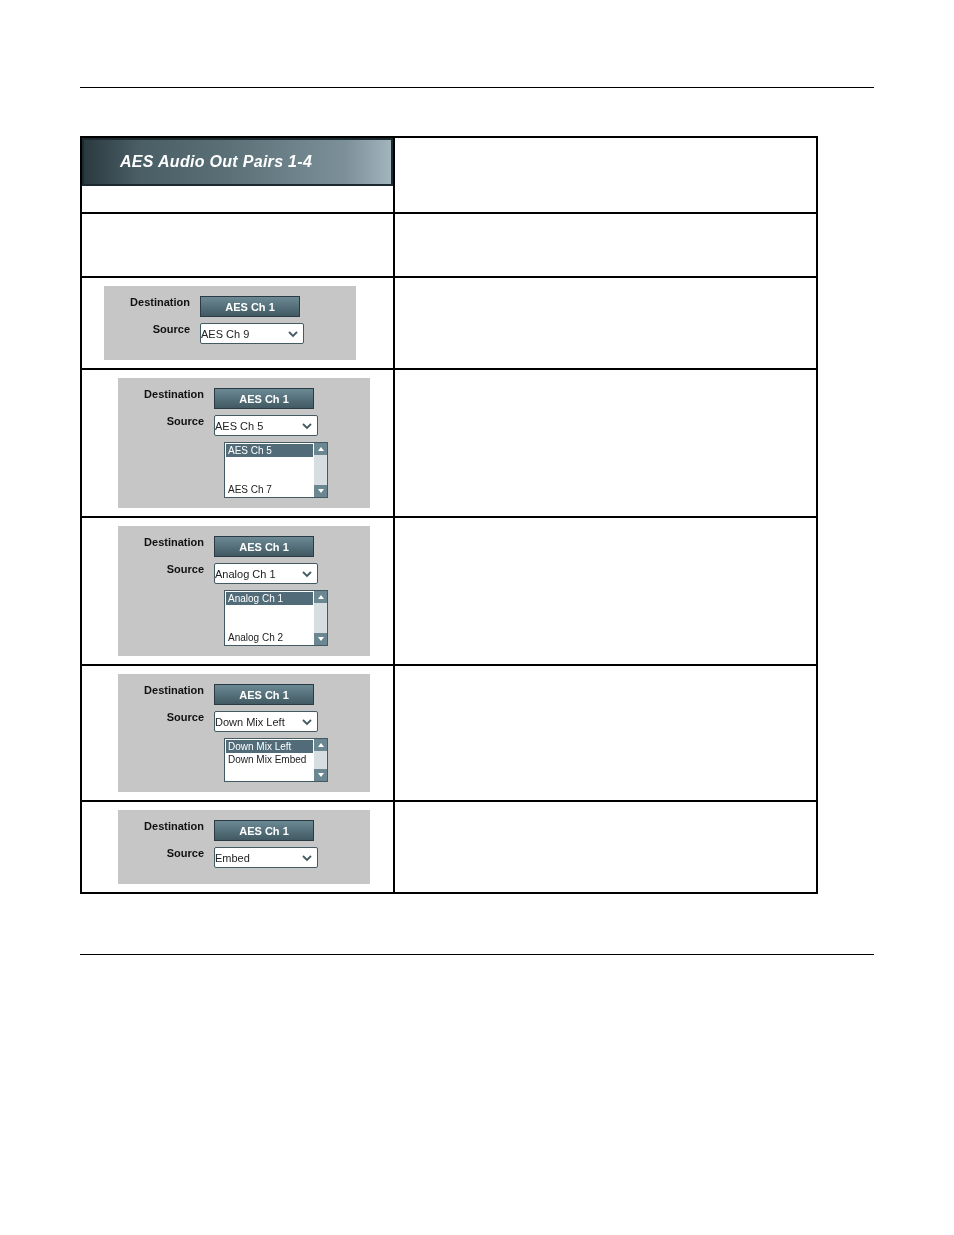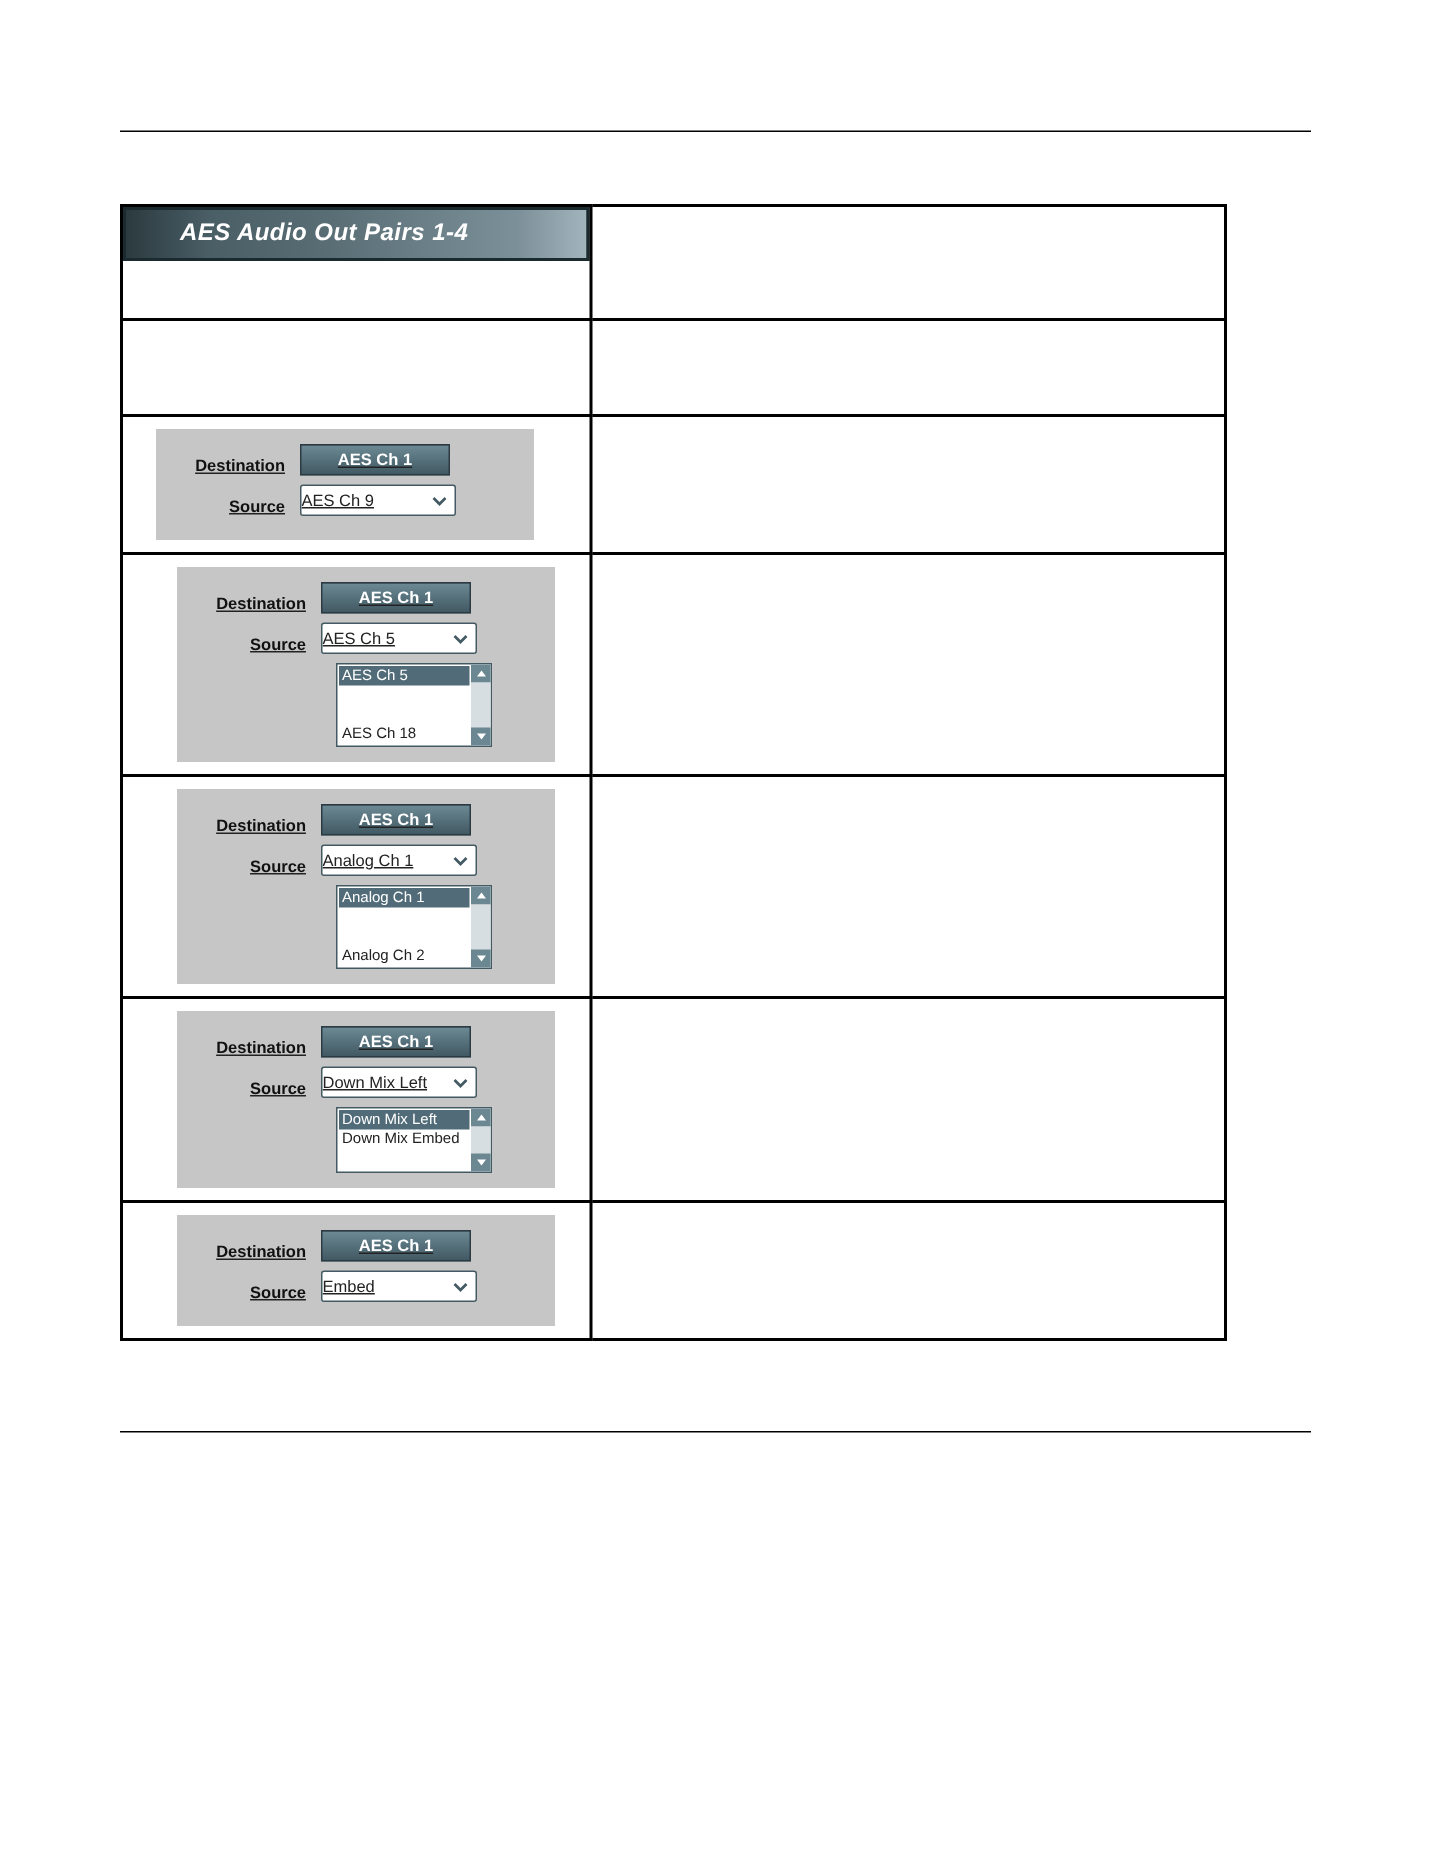--- a/index.html
+++ b/index.html
@@ -46,21 +46,21 @@
     border-collapse: collapse;
   }
   table.main > tbody > tr > td {
     border: 2.5px solid #000;
     vertical-align: top;
   }
   td.left { width: 313px; padding: 0; }
   td.right { width: 425px; padding: 10px 10px; font-size: 11.5px; color:#fff;}
   .hdr-pill {
     width: 100%;
-    height: 36px;
+    height: 48px;
     background: linear-gradient(to right, #2b3a3f 0%, #4a5e66 18%, #5a6e76 45%, #7c9099 85%, #a2b4bc 100%);
     display: flex;
     align-items: center;
     padding-left: 36px;
     color: #fff;
     font-size: 16px;
     font-weight: bold;
     font-style: italic;
     letter-spacing: 0.3px;
     border: 2px solid #1a2a2f;
@@ -76,23 +76,22 @@
     background: #c6c6c6;
     padding: 10px 8px 10px 8px;
     margin: 8px auto 8px 22px;
     width: 252px;
     font-family: Verdana, Geneva, sans-serif;
     font-size: 11px;
   }
   .ui-block.center { margin-left: 36px; }
   .row {
     display: flex;
-    align-items: flex-end;
+    align-items: flex-start;
     margin-bottom: 6px;
-    text-decoration: underline;
   }
   .row .lbl {
     width: 88px;
     text-align: right;
     padding-right: 10px;
     font-weight: bold;
     font-size: 11px;
     color: #111;
   }
   .dest-chip {
@@ -288,21 +287,21 @@
                       <path d="M1 3 L5 7 L9 3" fill="none" stroke="#445a63" stroke-width="1.8"></path>
                     </svg>
                 </span>
               </div>
             </div>
             <div class="listbox has-scroll" style="left:0; margin-left:98px;">
               <div class="listbox-inner">
                 <div class="items">
                   <div class="opt selected">AES Ch 5</div>
                   <div class="gap"></div>
-                  <div class="opt">AES Ch 18</div>
+                  <div class="opt">AES Ch 7</div>
                 </div>
                 <div class="scroll">
                   <div class="arrow">
                       <svg viewBox="0 0 8 8">
                         <path d="M1 6 L4 2 L7 6 Z" fill="#fff"></path>
                       </svg>
                     </div>
                   <div class="track"></div>
                   <div class="arrow">
                       <svg viewBox="0 0 8 8">

